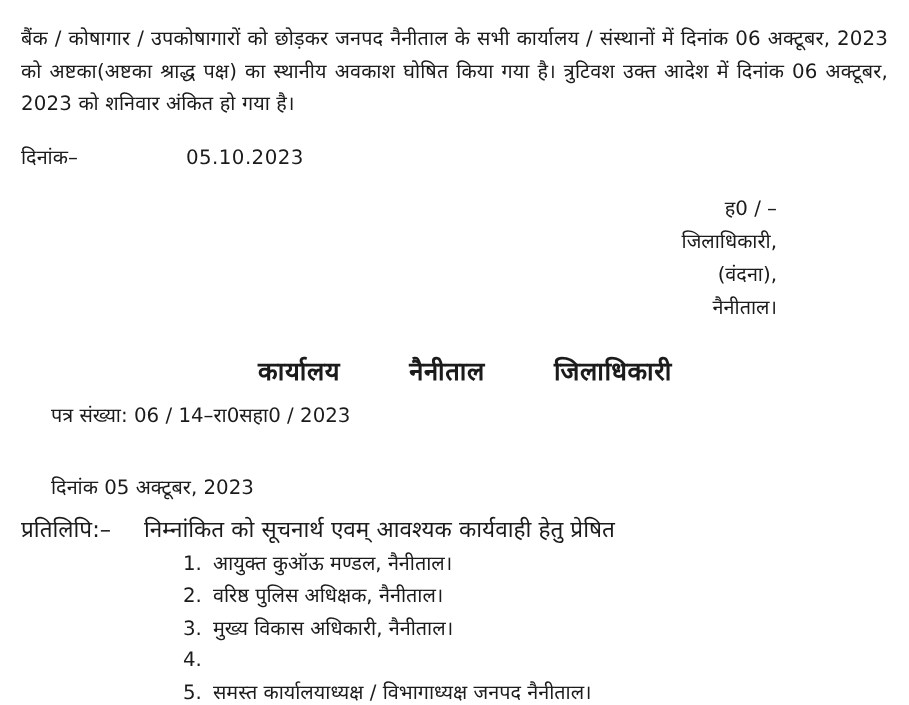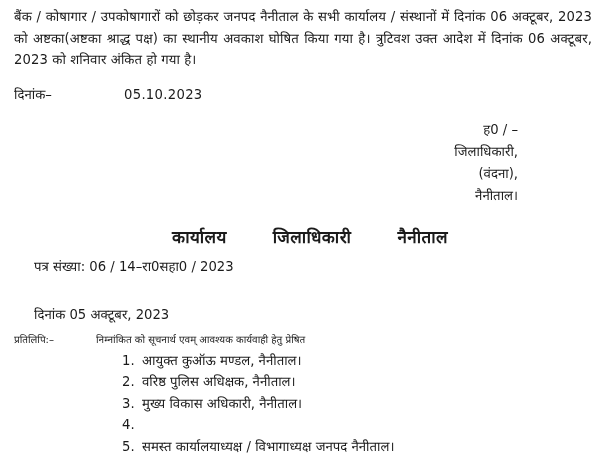--- a/index.html
+++ b/index.html
@@ -13,20 +13,21 @@
     overflow: hidden;
     font-family: "DejaVu Sans", sans-serif;
     color: #1b1b1b;
   }
   .page {
     position: relative;
     width: 606px;
     height: 382px;
     box-sizing: border-box;
     padding: 4px 14px 0 14px;
+    margin-top: 10px;
   }
   .para {
     font-size: 13.2px;
     line-height: 21.5px;
     text-align: justify;
     text-align-last: left;
     letter-spacing: 0.1px;
   }
   .para.p1 {
     margin: 2px 0 0 0;
@@ -74,21 +75,21 @@
     margin-top: 9px;
     font-size: 13.2px;
     display: flex;
     justify-content: center;
     gap: 30px;
     padding-left: 20px;
     flex-direction: column;
   }
   .copy-row {
     margin-top: 9px;
-    font-size: 10px;
+    font-size: 15px;
     display: flex;
     align-items: baseline;
   }
   .copy-row .copy-label {
     flex: 0 0 82px;
   }
   .copy-row .copy-text {
     flex: 1 1 auto;
   }
   ol.recipients {
@@ -126,22 +127,22 @@
 
   <div class="sign-block">
     <div>ह0 / –</div>
     <div>जिलाधिकारी,</div>
     <div>(वंदना),</div>
     <div>नैनीताल।</div>
   </div>
 
   <div class="office-title">
     <span>कार्यालय</span>
+    <span>नैनीताल</span>
     <span>जिलाधिकारी</span>
-    <span>नैनीताल</span>
   </div>
 
   <div class="ref-row">
     <span class="nowrap">
       <span>पत्र संख्या:</span>
       <span>06 / 14–रा0सहा0 / 2023</span>
     </span>
     <span class="nowrap">
       <span>दिनांक</span>
       <span>05 अक्टूबर, 2023</span>

